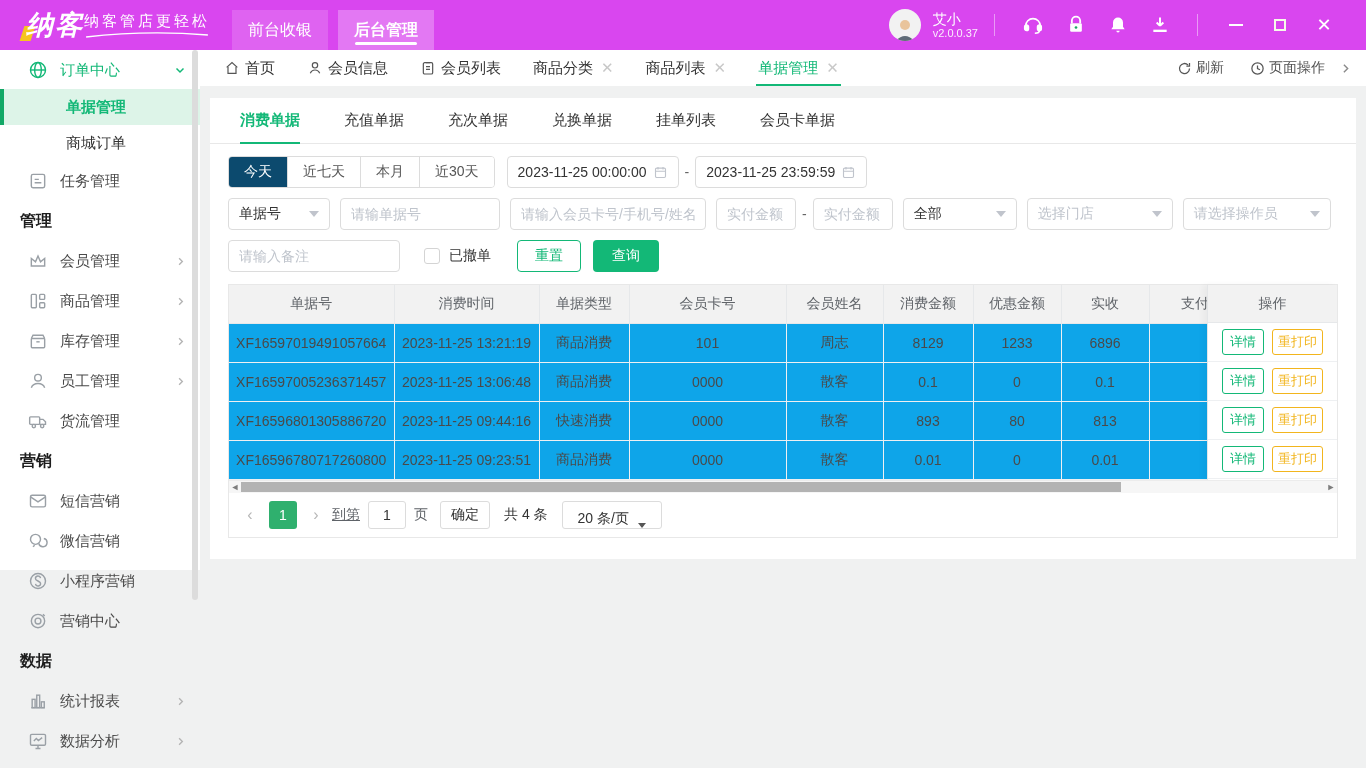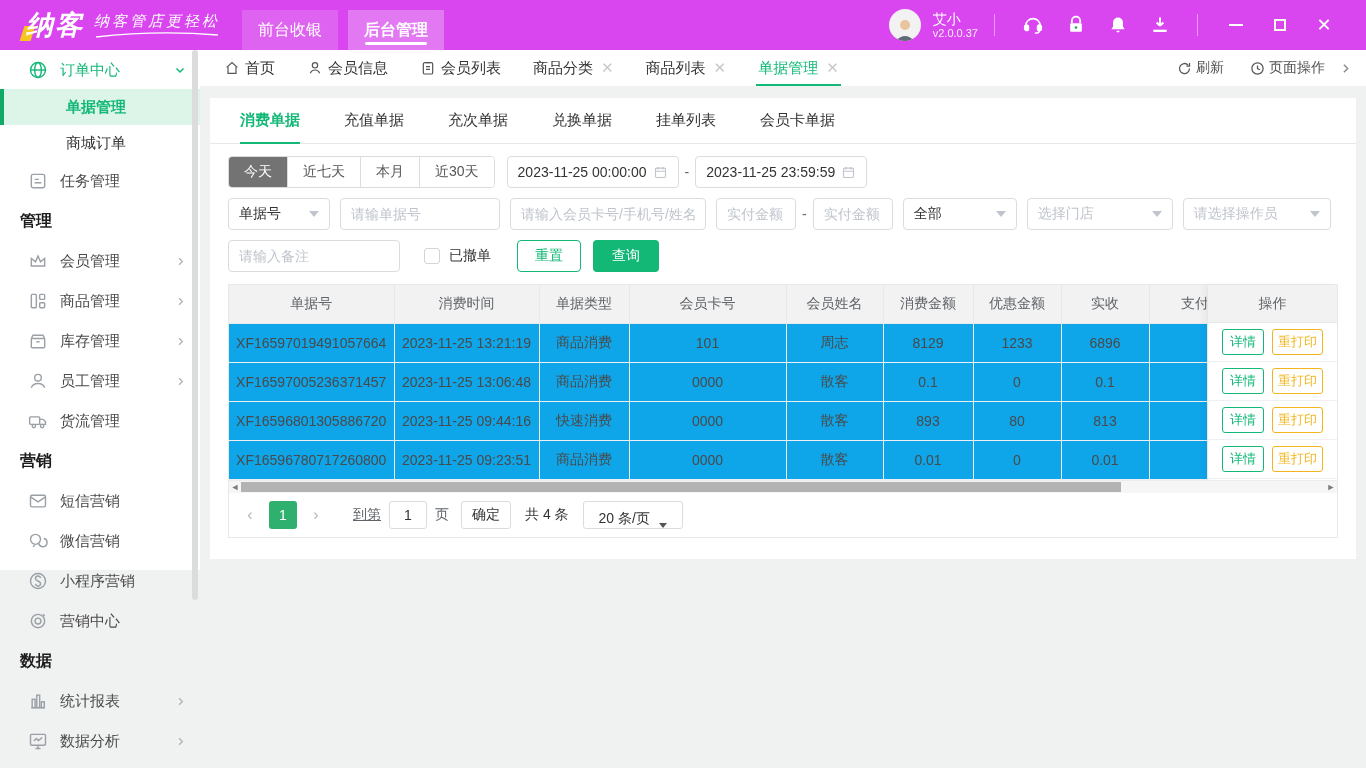--- a/index.html
+++ b/index.html
@@ -4,21 +4,21 @@
 <style>
   * { margin:0; padding:0; box-sizing:border-box; }
   html,body { width:1366px; height:768px; font-family:"Liberation Sans","DejaVu Sans",sans-serif; }
   .app { width:1366px; height:768px; position:relative; overflow:hidden; background:#f0f1f1; }
 
   
   .topbar { height:50px; background:#d946ef; display:flex; align-items:center; position:relative; }
   .logo { margin-left:26px; position:relative; color:#fff; font-size:27px; font-weight:bold; font-style:italic; letter-spacing:2px; }
   .logo .accent { position:absolute; left:-4px; bottom:2px; width:11px; height:15px; background:#f6c51e; transform:skewX(-18deg); }
   .logo .txt { position:relative; }
-  .slogan { color:#fff; font-size:15px; font-style:italic; margin-left:10px; padding-bottom:8px; position:relative; letter-spacing:3px; }
+  .slogan { color:#fff; font-size:15px; margin-left:0; padding-bottom:8px; position:relative; letter-spacing:3px; }
   .slogan svg { position:absolute; left:0; bottom:0; }
   .topnav { display:flex; align-self:flex-end; height:40px; margin-left:22px; }
   .topnav-tab { min-width:86px; padding:11px 16px; margin-right:10px; display:flex; align-items:center; justify-content:center; color:#fff; font-size:16px; background:rgba(255,255,255,.16); cursor:pointer; position:relative; }
   .topnav-tab.active { background:rgba(255,255,255,.27); font-weight:bold; }
   .topnav-tab.active::after { content:""; position:absolute; bottom:5px; left:50%; transform:translateX(-50%); width:62px; height:3px; background:#fff; border-radius:2px; }
   .topbar-right { margin-left:auto; display:flex; align-items:center; margin-right:20px; }
   .avatar { width:32px; height:32px; border-radius:50%; background:#f2f2f2; overflow:hidden; display:flex; align-items:flex-end; justify-content:center; }
   .user-meta { margin-left:12px; color:#fff; line-height:1.15; }
   .user-name { font-size:14px; }
   .user-ver { font-size:11px; opacity:.9; }
@@ -62,21 +62,21 @@
   .subtabs { display:flex; height:46px; padding:0 30px; border-bottom:1px solid #e8e8e8; }
   .subtab { display:flex; align-items:center; margin-right:44px; font-size:15px; color:#333; cursor:pointer; position:relative; }
   .subtab.active { color:#13b877; font-weight:bold; }
   .subtab.active::after { content:""; position:absolute; left:0; right:0; bottom:-1px; height:2px; background:#13b877; }
 
   .filters { padding:12px 18px 0; }
   .frow { display:flex; align-items:center; margin-bottom:10px; }
   .qgroup { display:flex; height:32px; border:1px solid #dcdcdc; border-radius:4px; overflow:hidden; background:#fff; }
   .qbtn { padding:0 15px; display:flex; align-items:center; font-size:14px; color:#555; border-left:1px solid #dcdcdc; cursor:pointer; background:#fff; }
   .qbtn:first-child { border-left:none; }
-  .qbtn.active { background:#737373; color:#fff; }
+  .qbtn.active { background:#0c4a6e; color:#fff; }
   .box { height:32px; border:1px solid #dcdcdc; border-radius:4px; background:#fff; display:flex; align-items:center; padding:0 10px; font-size:14px; color:#333; }
   .datebox { width:172px; margin-left:12px; justify-content:space-between; cursor:pointer; }
   .dash { margin:0 6px; color:#666; font-size:14px; }
   .selbox { justify-content:space-between; margin-right:10px; cursor:pointer; }
   .selbox .ph { color:#bfc4cc; }
   .caret { width:0; height:0; border-left:5px solid transparent; border-right:5px solid transparent; border-top:6px solid #c0c4cc; margin-left:8px; }
   .inputbox { margin-right:10px; }
   .inputbox input { border:none; outline:none; width:100%; font-size:14px; color:#333; font-family:inherit; }
   .inputbox input::placeholder { color:#bfc4cc; }
   .checkbox { width:16px; height:16px; border:1px solid #d4d4d4; border-radius:3px; background:#fff; margin-left:14px; cursor:pointer; }
@@ -98,21 +98,21 @@
   .btn-reprint { border:1px solid #f2b51d; color:#f2b51d; background:#fff; border-radius:3px; font-size:13px; padding:3px 5px; cursor:pointer; font-family:inherit; }
 
   .hscroll { height:13px; background:#f6f6f6; border-top:1px solid #ececec; position:relative; }
   .hs-arrow { position:absolute; top:0; bottom:0; width:12px; display:flex; align-items:center; justify-content:center; color:#7d7d7d; font-size:9px; cursor:pointer; }
   .hs-arrow.left { left:0; } .hs-arrow.right { right:0; }
   .hs-thumb { position:absolute; left:12px; top:1px; bottom:1px; width:880px; background:#b3b3b3; cursor:pointer; }
 
   .pagebar { height:44px; display:flex; align-items:center; padding-left:8px; font-size:14px; color:#5f6368; }
   .pg-nav { width:26px; display:flex; justify-content:center; color:#b8b8b8; font-size:16px; cursor:pointer; }
   .pg-cur { width:28px; height:28px; border-radius:3px; background:#2fb06e; color:#fff; display:flex; align-items:center; justify-content:center; margin:0 6px; font-size:14px; cursor:pointer; }
-  .pg-goto { margin-left:24px;text-decoration:underline; }
+  .pg-goto { margin-left:3px;text-decoration:underline; }
   .pg-input { width:38px; height:28px; border:1px solid #dcdcdc; border-radius:3px; text-align:center; margin:0 8px; font-size:14px; color:#333; outline:none; font-family:inherit; }
   .pg-confirm { margin-left:12px; height:28px; padding:0 10px; border:1px solid #dcdcdc; border-radius:3px; background:#fff; color:#333; font-size:14px; cursor:pointer; font-family:inherit; }
   .pg-total { margin-left:14px; color:#333; }
   .pg-size { margin-left:14px; height:28px; border:1px solid #dcdcdc; border-radius:3px; display:flex; align-items:flex-end; padding:0 15px; color:#333; cursor:pointer; }
   .pg-size .sm-caret { width:0; height:0; border-left:4px solid transparent; border-right:4px solid transparent; border-top:5px solid #555; margin-left:9px; }
 </style>
 </head>
 <body>
 
 <div class="app">

